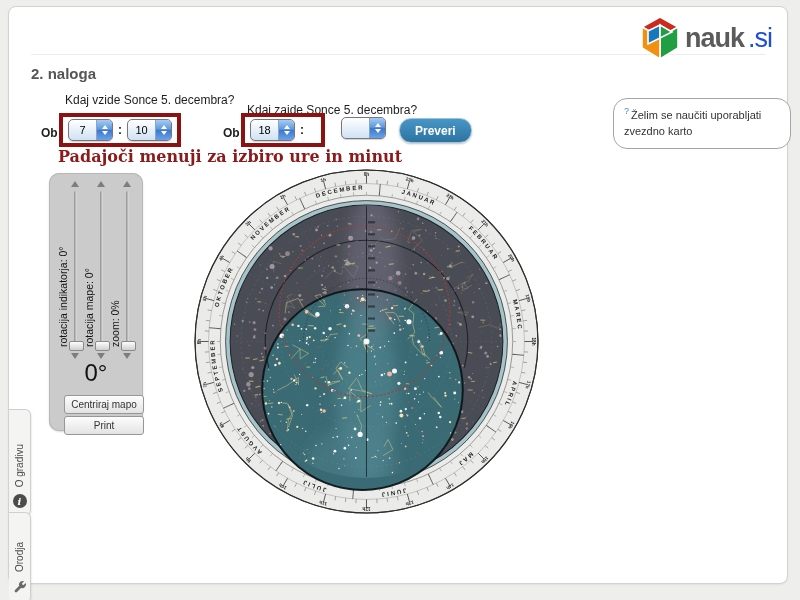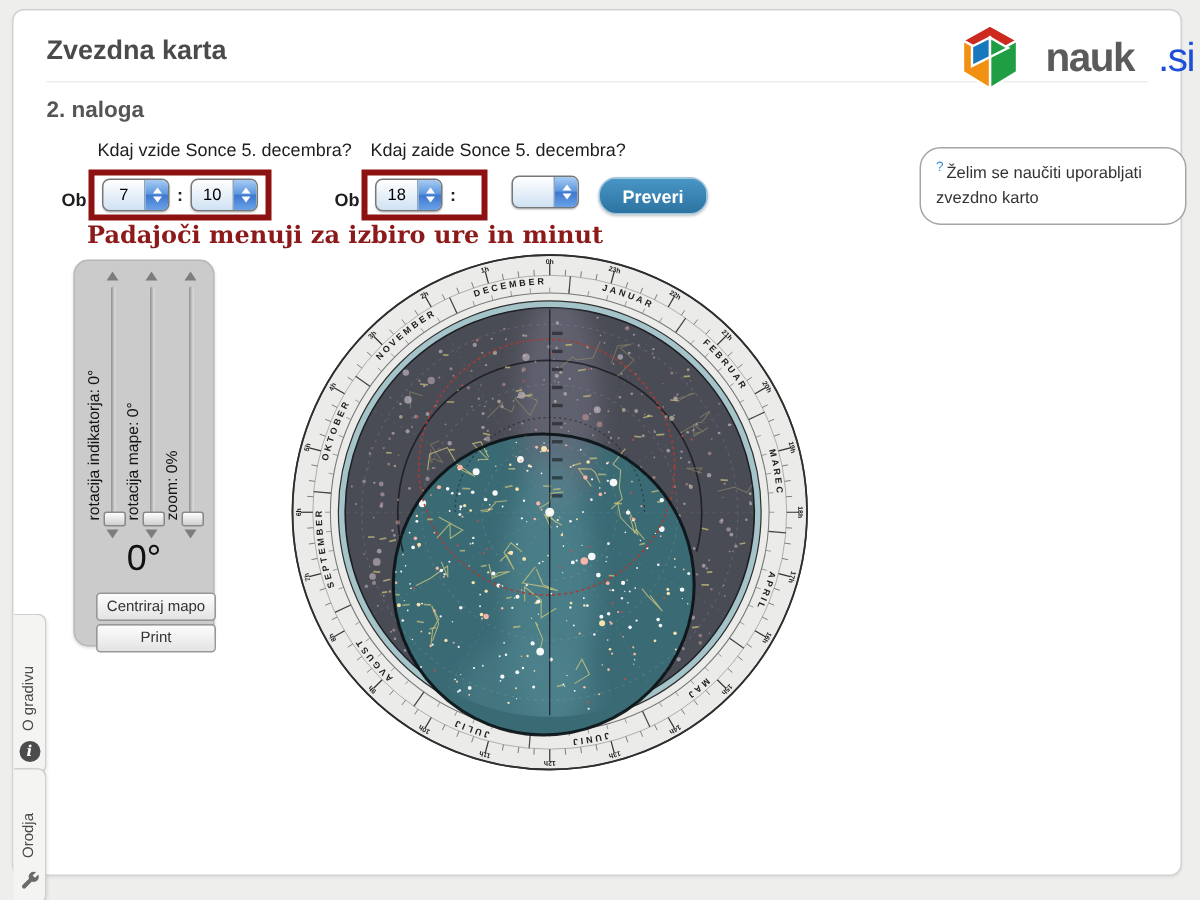--- a/index.html
+++ b/index.html
@@ -5,26 +5,26 @@
   html,body{margin:0;padding:0;width:800px;height:600px;overflow:hidden;
     background:#eeeeec;font-family:"Liberation Sans","DejaVu Sans",sans-serif;}
   .card{position:absolute;left:8px;top:6px;width:778px;height:576px;background:#fff;
     border:1px solid #d2d2d2;border-radius:8px;box-shadow:0 1px 2px rgba(0,0,0,.06);}
   .abs{position:absolute;}
   
   .title{left:22px;top:16px;font-size:18px;font-weight:bold;color:#4a4a4a;}
   .divider{left:22px;top:47px;width:734px;height:1px;background:#ececec;}
   .task{left:22px;top:58px;font-size:15px;font-weight:bold;color:#555;}
   
-  .logo{left:630px;top:8px;display:flex;align-items:center;gap:16px;}
+  .logo{left:630px;top:8px;display:flex;align-items:center;gap:4px;}
   .logo .nauk{font-size:27px;font-weight:bold;color:#5b5b5b;letter-spacing:-1px;}
   .logo .si{font-size:27px;color:#1d4ed8;letter-spacing:-1px;}
   
   .q{font-size:12px;font-weight:normal;color:#1e1e1e;top:86px;padding-left:24px;}
-  .q1{left:32px;} .q2{left:214px;}
+  .q1{left:32px;} .q2{left:214px;margin-top:10px;}
   .ob{font-size:12px;font-weight:bold;color:#1e1e1e;top:119px;}
   .redbox{display:inline-flex;align-items:center;border:4px solid #8e1111;padding:2px 5px;top:106px;}
   .macsel{display:inline-flex;height:20px;border:1px solid #777;border-radius:5px;
     background:linear-gradient(#ffffff,#cfe2f3);box-shadow:0 1px 1px rgba(0,0,0,.18);
     overflow:hidden;align-items:stretch;cursor:default;}
   .msval{width:27px;display:flex;align-items:center;justify-content:center;font-size:11px;color:#000;}
   .msstep{width:15px;background:linear-gradient(#a6cbf4 0%,#5e98de 46%,#3e78cf 52%,#6aa2e8 100%);
     display:flex;flex-direction:column;align-items:center;justify-content:center;gap:2px;
     border-left:1px solid #8aa5c0;}
   .au{width:0;height:0;border-left:3.5px solid transparent;border-right:3.5px solid transparent;border-bottom:4px solid #fff;}
@@ -63,21 +63,20 @@
     font-family:"DejaVu Serif",serif;font-style:italic;font-weight:bold;font-size:10px;
     display:flex;align-items:center;justify-content:center;}
   
   .wheelwrap{left:185px;top:162px;width:345px;height:345px;cursor:grab;}
 </style>
 </head>
 <body>
 
 <div class="card">
 
-  <div class="abs title">Zvezdna karta</div>
   <div class="abs divider"></div>
   <div class="abs task">2. naloga</div>
 
   <div class="abs logo">
     <svg width="42" height="46" viewBox="0 0 42 46">
       <polygon points="21,2 39,12 21,22 3,12" fill="#cc2a1e" stroke="#fff" stroke-width="1.6"></polygon>
       <polygon points="39,12 39,33 21,44 21,22" fill="#1f9e44" stroke="#fff" stroke-width="1.6"></polygon>
       <polygon points="3,12 21,22 21,44 3,33" fill="#f29111" stroke="#fff" stroke-width="1.6"></polygon>
       <polygon points="9,16 21,10 21,23 9,29" fill="#1878be" stroke="#fff" stroke-width="1.6"></polygon>
       <polygon points="21,10 33,17 21,23" fill="#1f9e44" stroke="#fff" stroke-width="1.6"></polygon>

